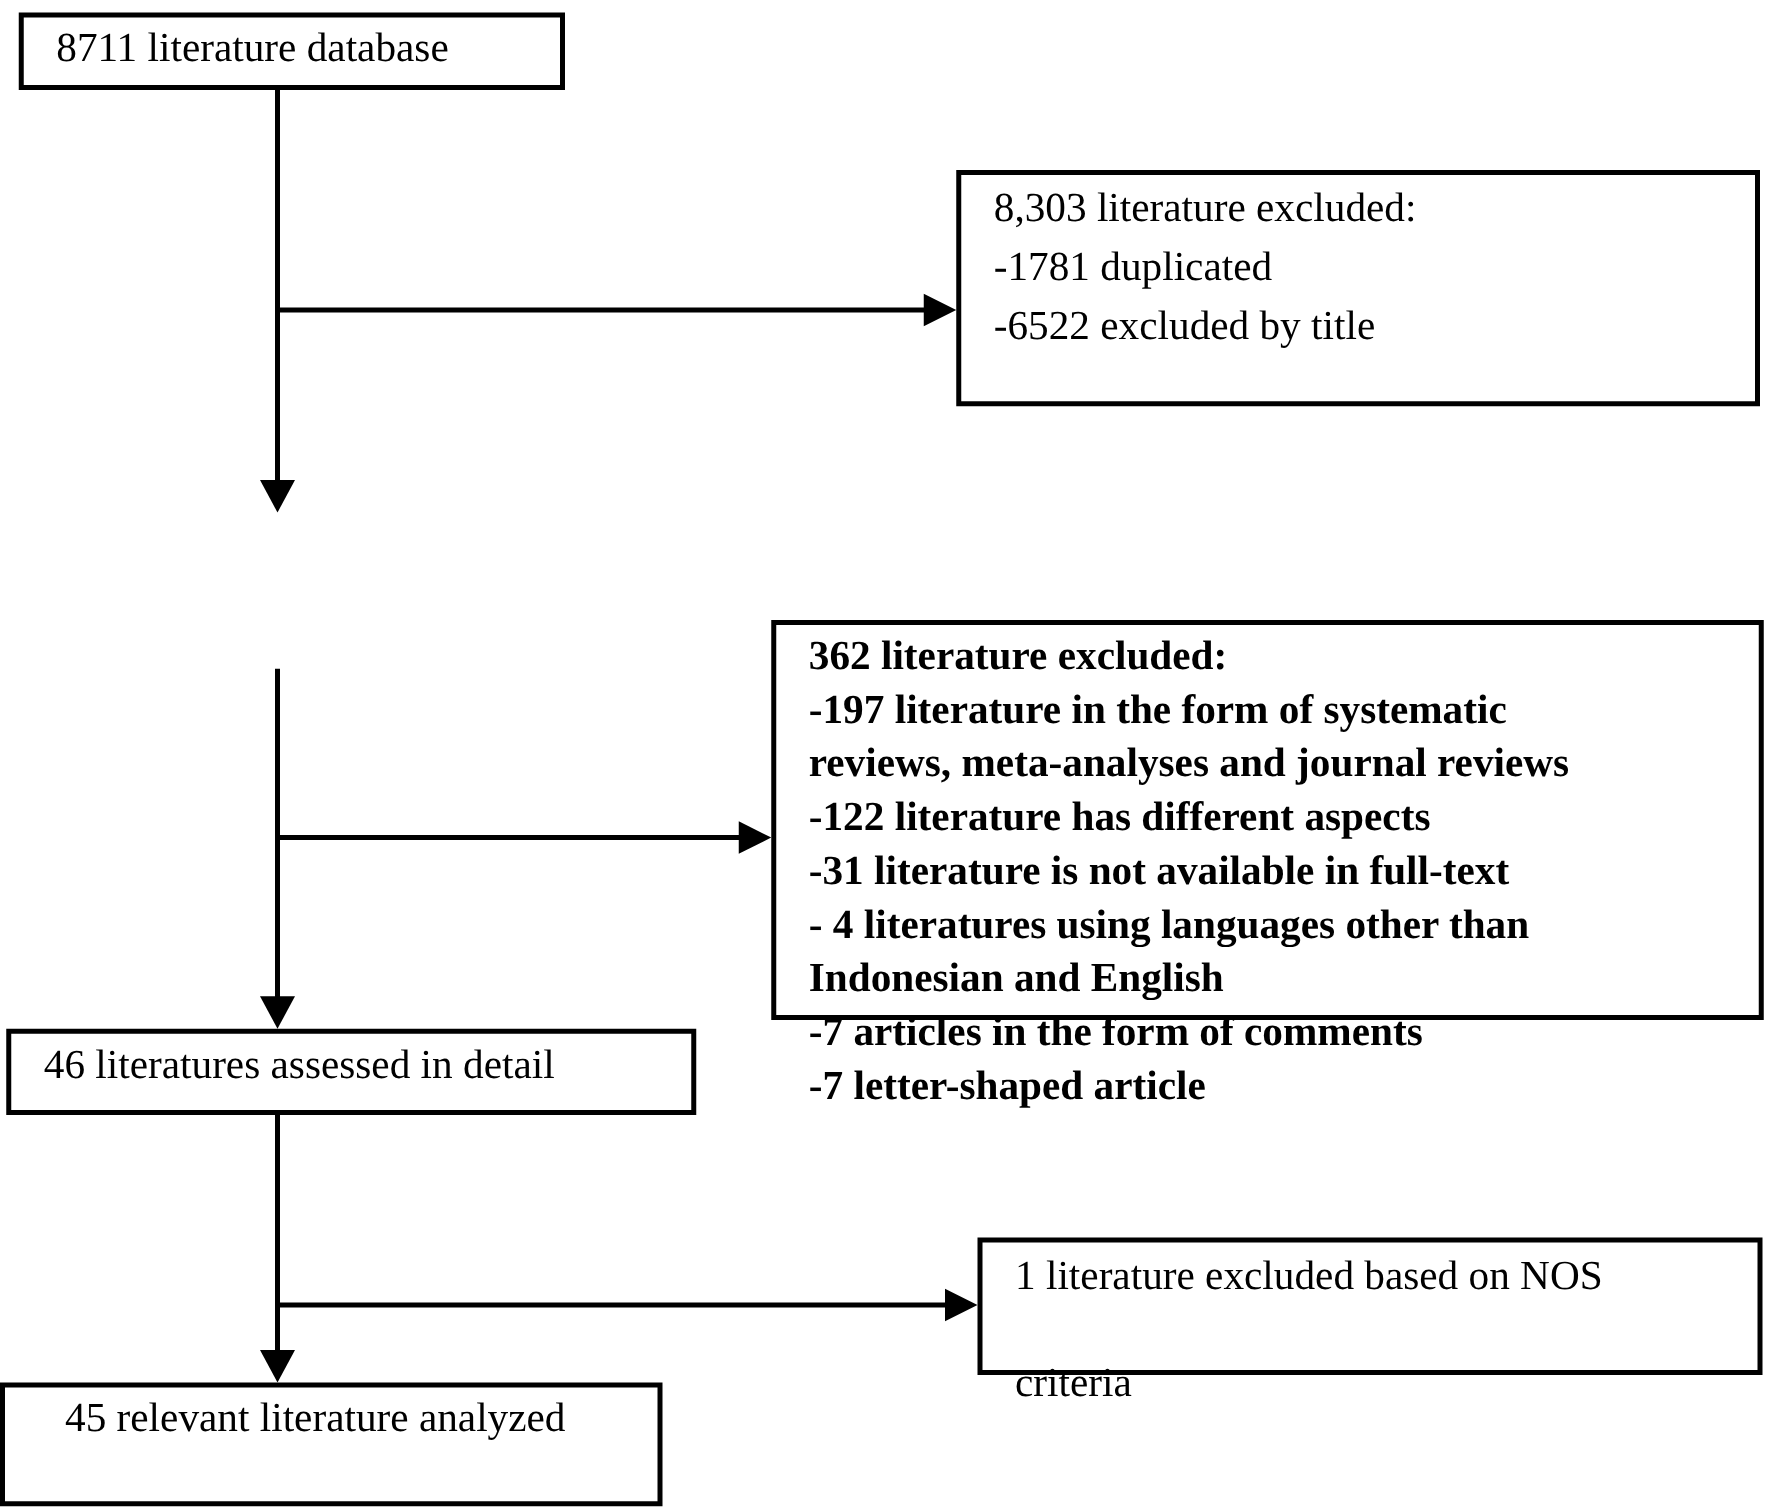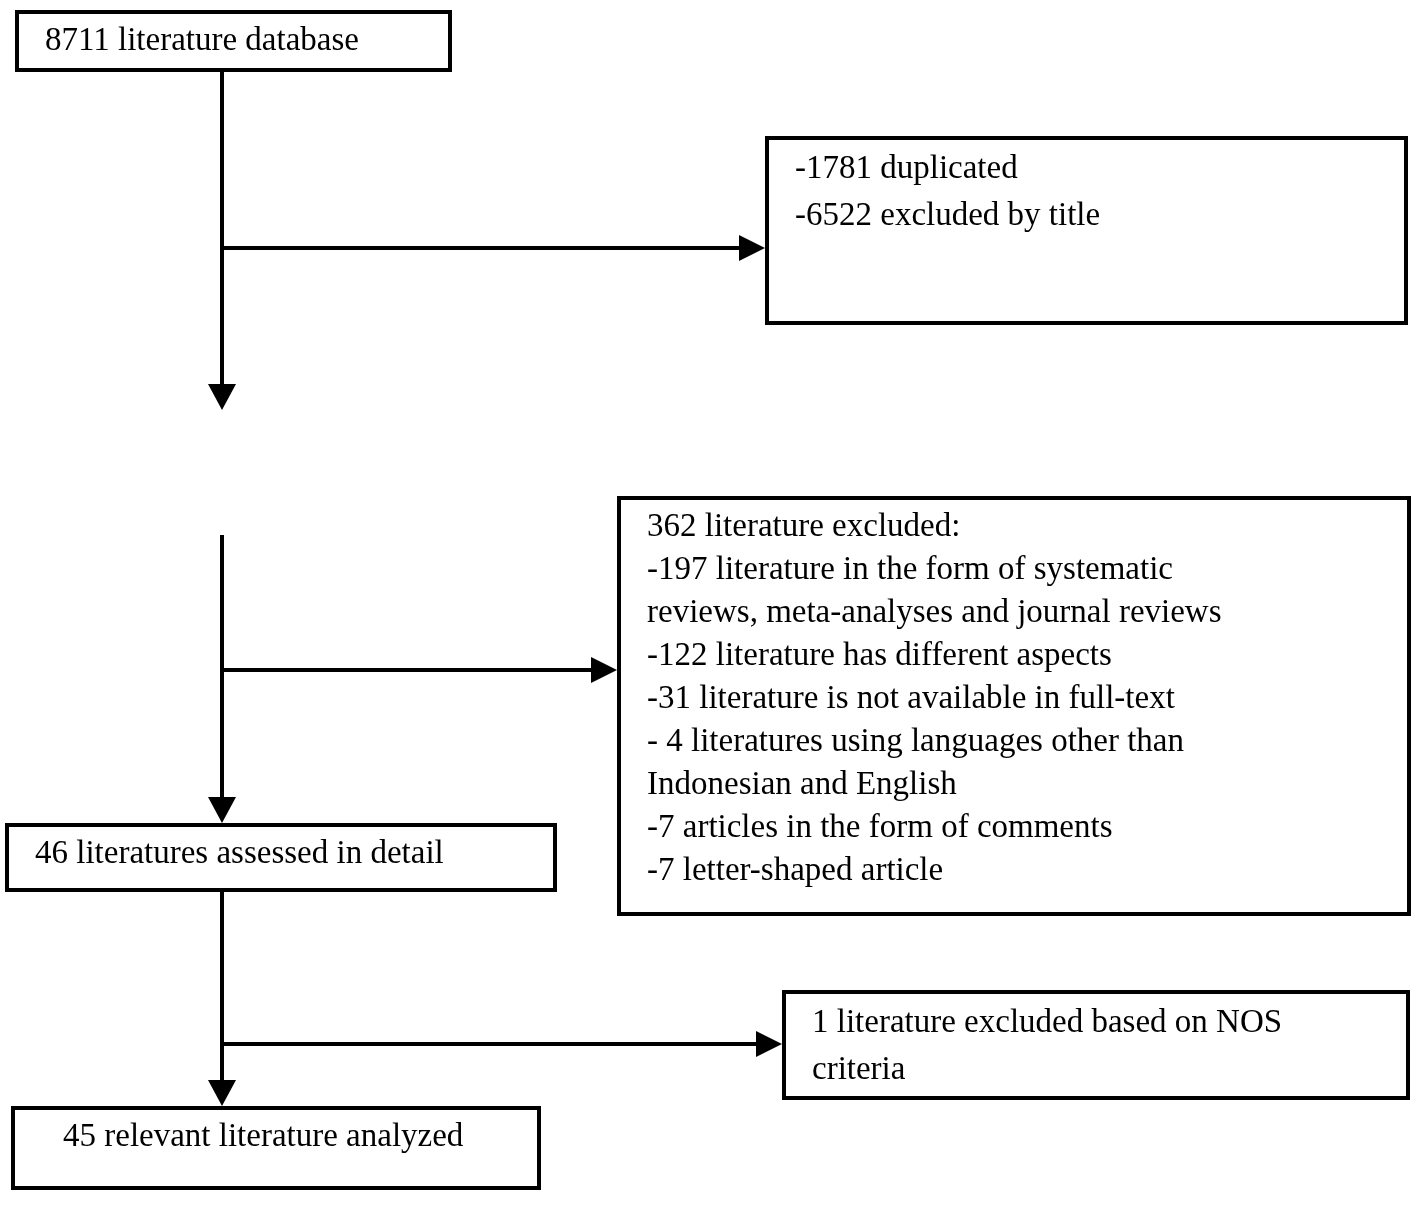--- a/index.html
+++ b/index.html
@@ -26,24 +26,24 @@
     font-size: 33px;
     line-height: 43px;
     padding: 4px 16px 4px 26px;
     white-space: nowrap;
   }
   .box .box-line { white-space: nowrap; }
 
   #box-database          { left: 15px;  top: 10px;   width: 437px; height: 62px;  }
   #box-excluded-initial  { left: 765px; top: 136px;  width: 643px; height: 189px; line-height: 47px; }
   #box-assessed-relevance{ left: 5px;   top: 410px;  width: 425px; height: 125px; }
-  #box-excluded-relevance{ left: 617px; top: 496px;  width: 794px; height: 420px; }
+  #box-excluded-relevance{ left: 617px; top: 496px;  width: 794px; height: 320px; font-weight: bold; }
   #box-assessed-detail   { left: 5px;   top: 823px;  width: 552px; height: 69px;  }
-  #box-excluded-nos      { left: 782px; top: 990px;  width: 628px; height: 110px; line-height: 47px; }
-  #box-analyzed          { left: 11px;   top: 1106px; width: 530px; height: 84px; padding-left: 48px;  }
+  #box-excluded-nos      { left: 782px; top: 990px;  width: 628px; height: 110px; line-height: 47px; gap: 39px; }
+  #box-analyzed          { left: 0;   top: 1106px; width: 530px; height: 99px; padding-left: 48px;  }
 
   .line {
     position: absolute;
     background: #000000;
   }
   #v1 { left: 220px; top: 72px;   width: 4px;   height: 314px; }
   #h1 { left: 220px; top: 246px;  width: 521px; height: 4px;   }
   #v2 { left: 220px; top: 535px;  width: 4px;   height: 264px; }
   #h2 { left: 220px; top: 668px;  width: 373px; height: 4px;   }
   #v3 { left: 220px; top: 892px;  width: 4px;   height: 190px; }
@@ -73,20 +73,21 @@
 </head>
 <body>
 
 <div id="canvas">
 
   <div class="box" id="box-database">
     <div class="box-line">8711 literature database</div>
   </div>
 
   <div class="box" id="box-excluded-initial">
+    <div class="box-line">8,303 literature excluded:</div>
     <div class="box-line">-1781 duplicated</div>
     <div class="box-line">-6522 excluded by title</div>
   </div>
 
 
   <div class="box" id="box-excluded-relevance">
     <div class="box-line">362 literature excluded:</div>
     <div class="box-line">-197 literature in the form of systematic</div>
     <div class="box-line">reviews, meta-analyses and journal reviews</div>
     <div class="box-line">-122 literature has different aspects</div>

